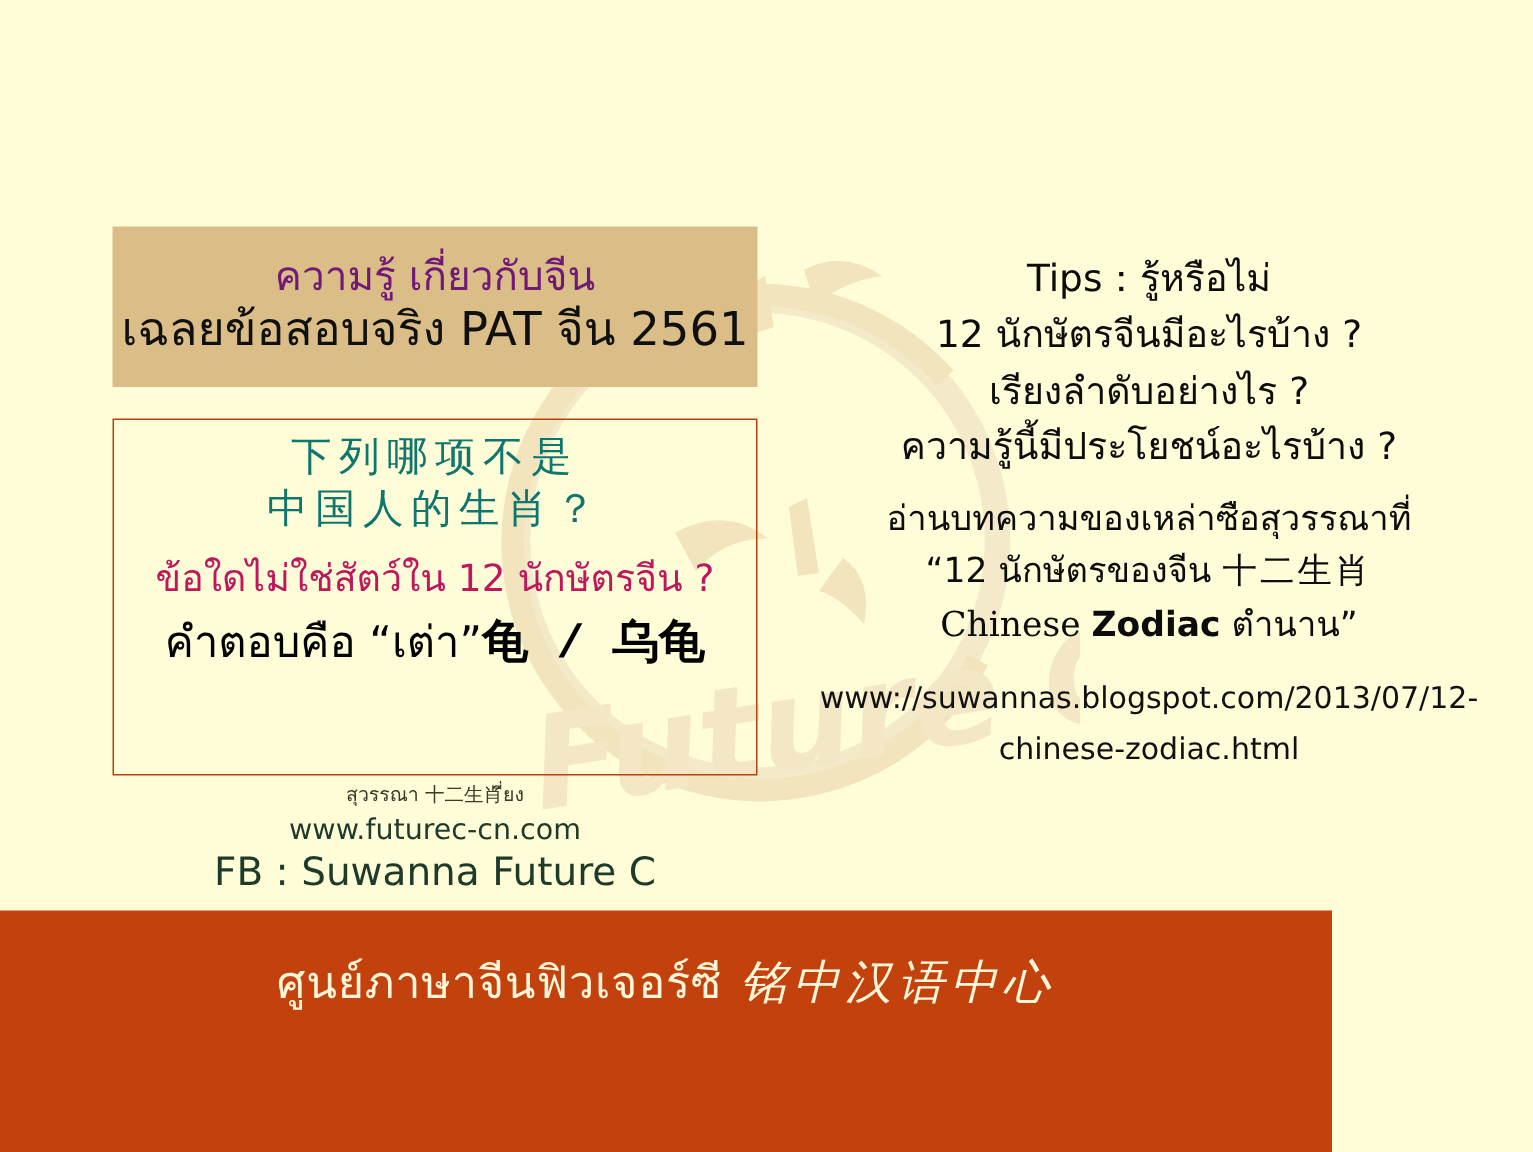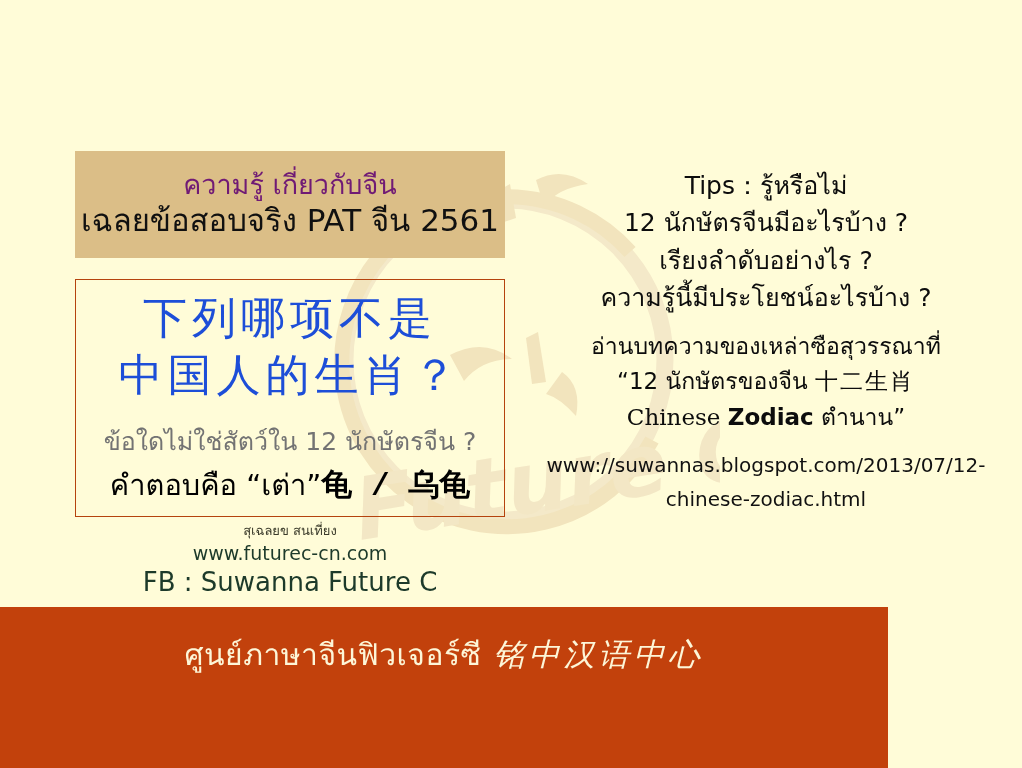--- a/index.html
+++ b/index.html
@@ -70,32 +70,32 @@
     height: 238px;
     border: 1.6px solid #b5430e;
     box-sizing: border-box;
     display: flex;
     flex-direction: column;
     align-items: center;
     justify-content: flex-start;
     padding-top: 10px;
   }
   .zh-line {
-    font-family: Liberation Serif, serif;
-    font-size: 44px;
+    font-family: Liberation Mono, monospace;
+    font-size: 27px;
     letter-spacing: 5px;
-    color: #1d4ed8;
+    color: #0f766e;
     line-height: 1.3;
     white-space: nowrap;
   }
   .th-question {
     font-size: 25px;
-    color: #737373;
+    color: #be185d;
     line-height: 1.45;
-    margin-top: 20px;
+    margin-top: 8px;
     white-space: nowrap;
   }
   .th-answer {
     font-size: 29px;
     color: #000;
     line-height: 1.4;
     margin-top: 4px;
     white-space: nowrap;
   }
   .th-answer .zh-ans {
@@ -230,21 +230,21 @@
   <div id="question-box">
     <div class="zh-line">下列哪项不是</div>
     <div class="zh-line">中国人的生肖？</div>
     <div class="th-question">ข้อใดไม่ใช่สัตว์ใน 12 นักษัตรจีน ?</div>
     <div class="th-answer">
       <span>คำตอบคือ “เต่า”</span><span class="zh-ans">龟 / 乌龟</span>
     </div>
   </div>
 
   <div id="credits">
-    <div class="credit-author">สุเฉลยข สนเที่ยง</div>
+    <div class="credit-author">สุวรรณา 十二生肖ี่ยง</div>
     <div class="credit-site">www.futurec-cn.com</div>
     <div class="credit-fb">FB : Suwanna Future C</div>
   </div>
 
   <div id="tips">
     <div class="tips-head">Tips：รู้หรือไม่</div>
     <div class="tips-line">12 นักษัตรจีนมีอะไรบ้าง ?</div>
     <div class="tips-line">เรียงลำดับอย่างไร ?</div>
     <div class="tips-line">ความรู้นี้มีประโยชน์อะไรบ้าง ?</div>
 

